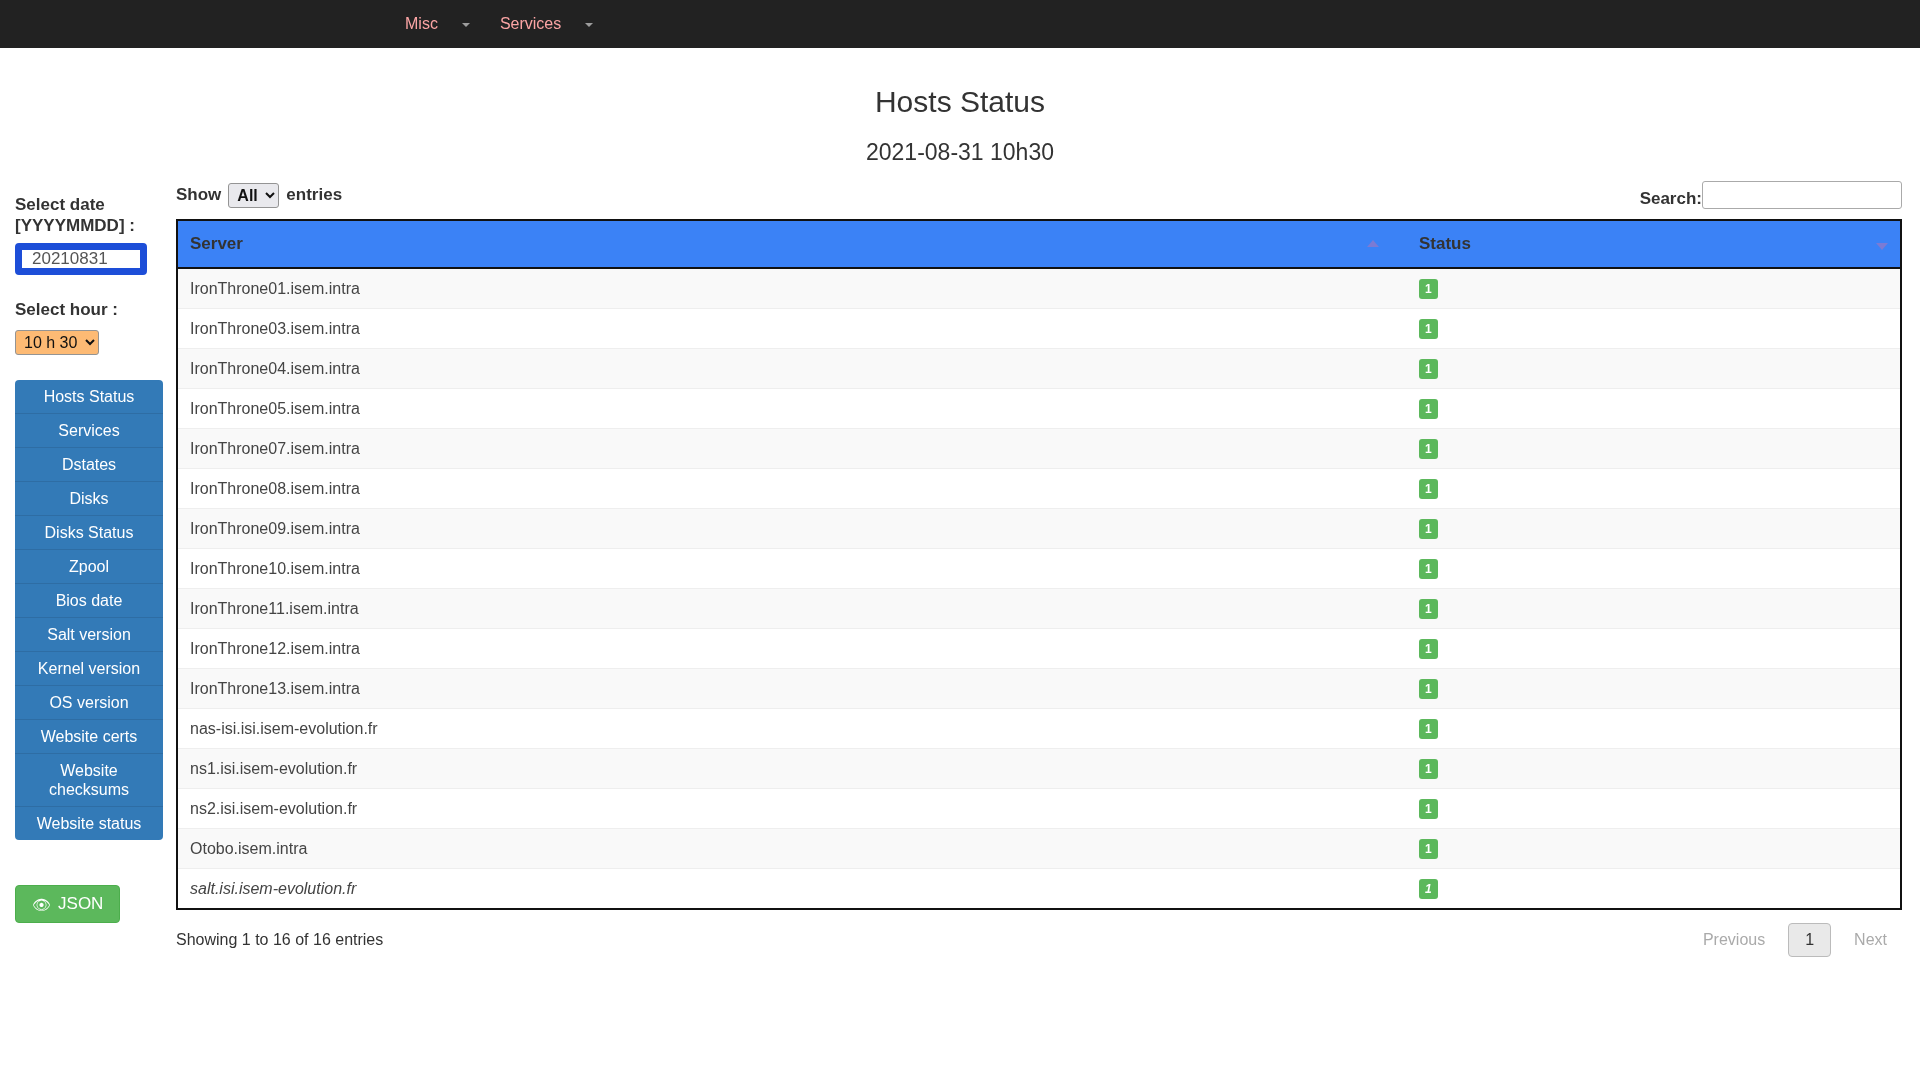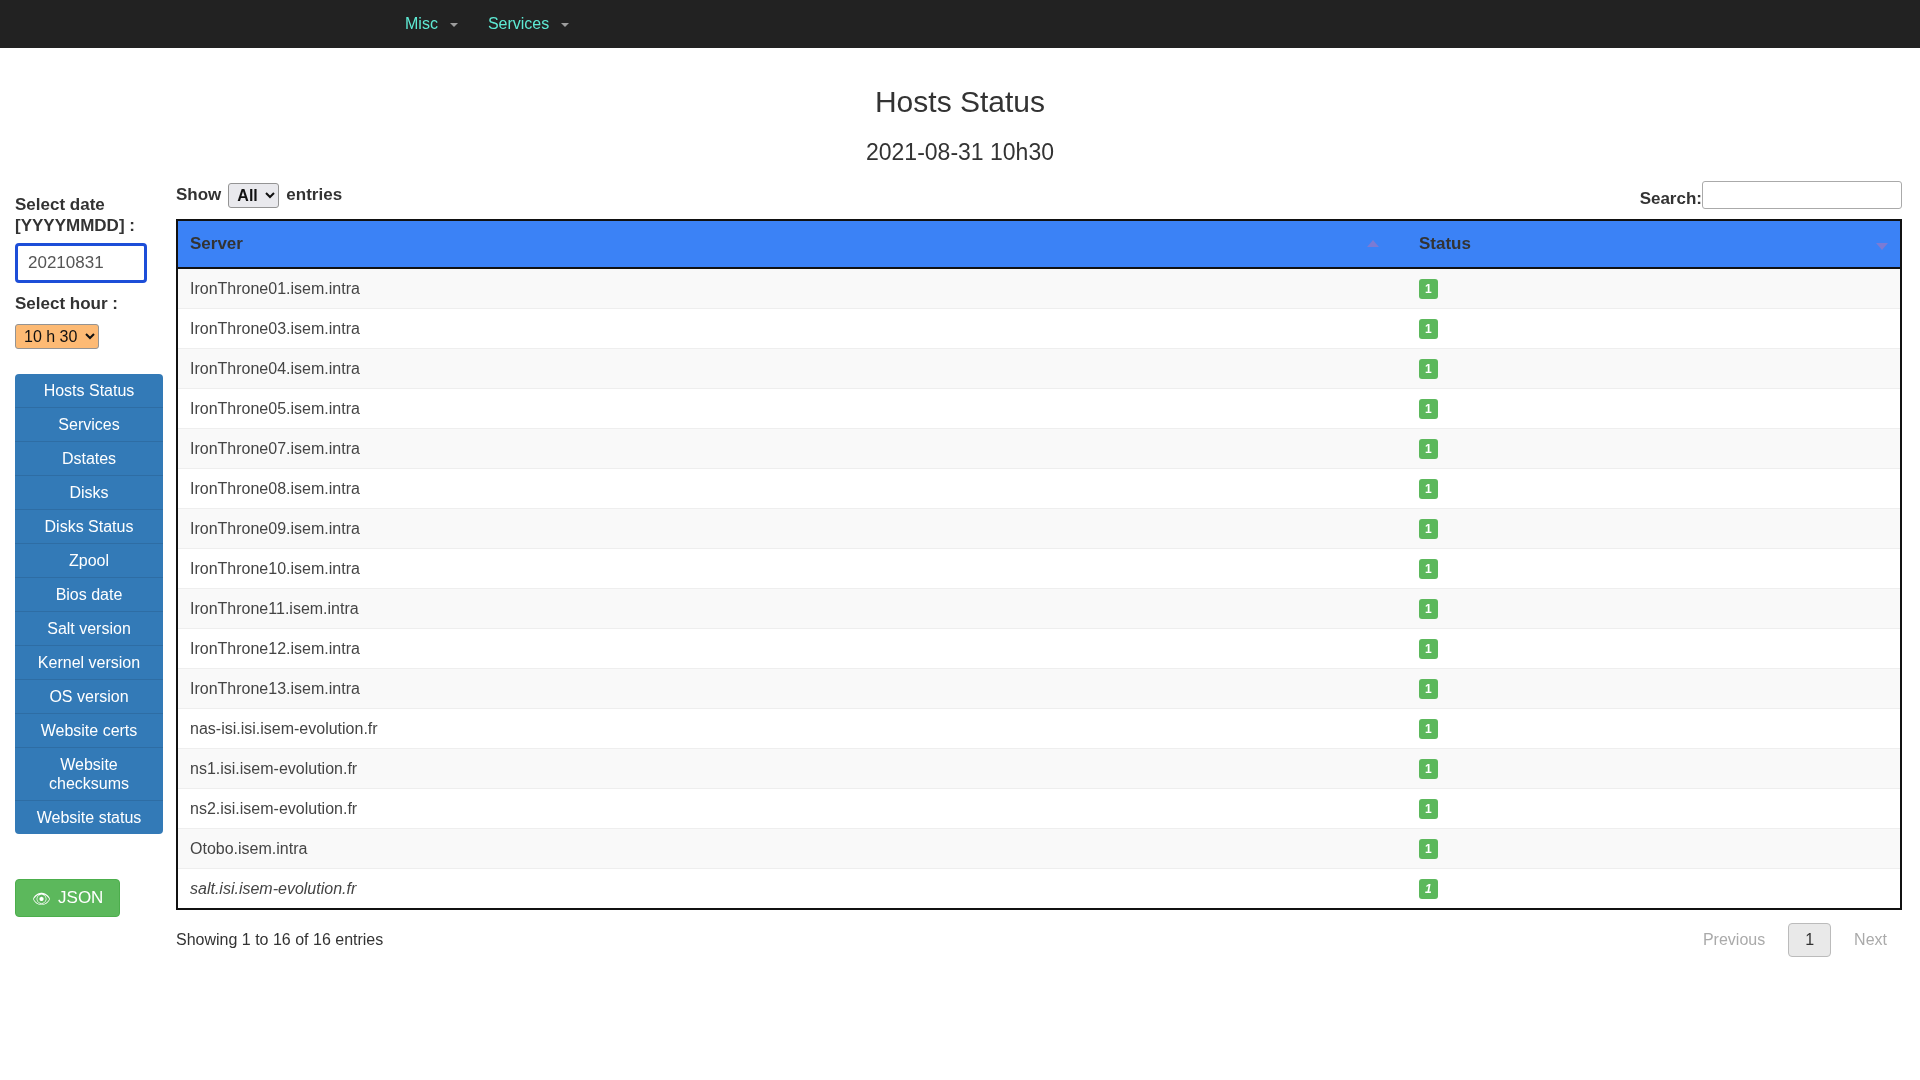--- a/index.html
+++ b/index.html
@@ -15,28 +15,28 @@
 
   
   .navbar {
     height: 48px;
     background: #222222;
     display: flex;
     align-items: center;
     padding-left: 390px;
   }
   .nav-item {
-    color: #5eead4;
+    color: #fca5a5;
     font-size: 16px;
     padding: 0 15px;
     line-height: 48px;
     cursor: pointer;
     display: flex;
     align-items: center;
-    gap: 10px;
+    gap: 22px;
     text-decoration: none;
   }
   .caret {
     display: inline-block;
     width: 0; height: 0;
     border-left: 4px solid transparent;
     border-right: 4px solid transparent;
     border-top: 4px solid #9d9d9d;
     margin-left: 2px;
     position: relative;
@@ -78,31 +78,31 @@
   }
   .field-label {
     font-size: 17px;
     font-weight: bold;
     color: #333;
     line-height: 21px;
     margin-bottom: 7px;
   }
   .date-input {
     width: 132px;
-    height: 40px;
+    height: 32px;
     padding: 6px 10px;
     font-size: 17px;
     font-family: "Liberation Sans", sans-serif;
     color: #555;
-    border: 3px solid #1d4ed8;
+    border: 7px solid #1d4ed8;
     border-radius: 4px;
     background: #fff;
     outline: none;
   }
-  .hour-label { margin-top: 10px; }
+  .hour-label { margin-top: 24px; }
   .hour-select {
     font-size: 16px;
     font-family: "Liberation Sans", sans-serif;
     padding: 2px 4px;
     border: 1px solid #949494;
     border-radius: 3px;
     background: #fdba74;
     color: #111;
     margin-top: 3px;
   }

